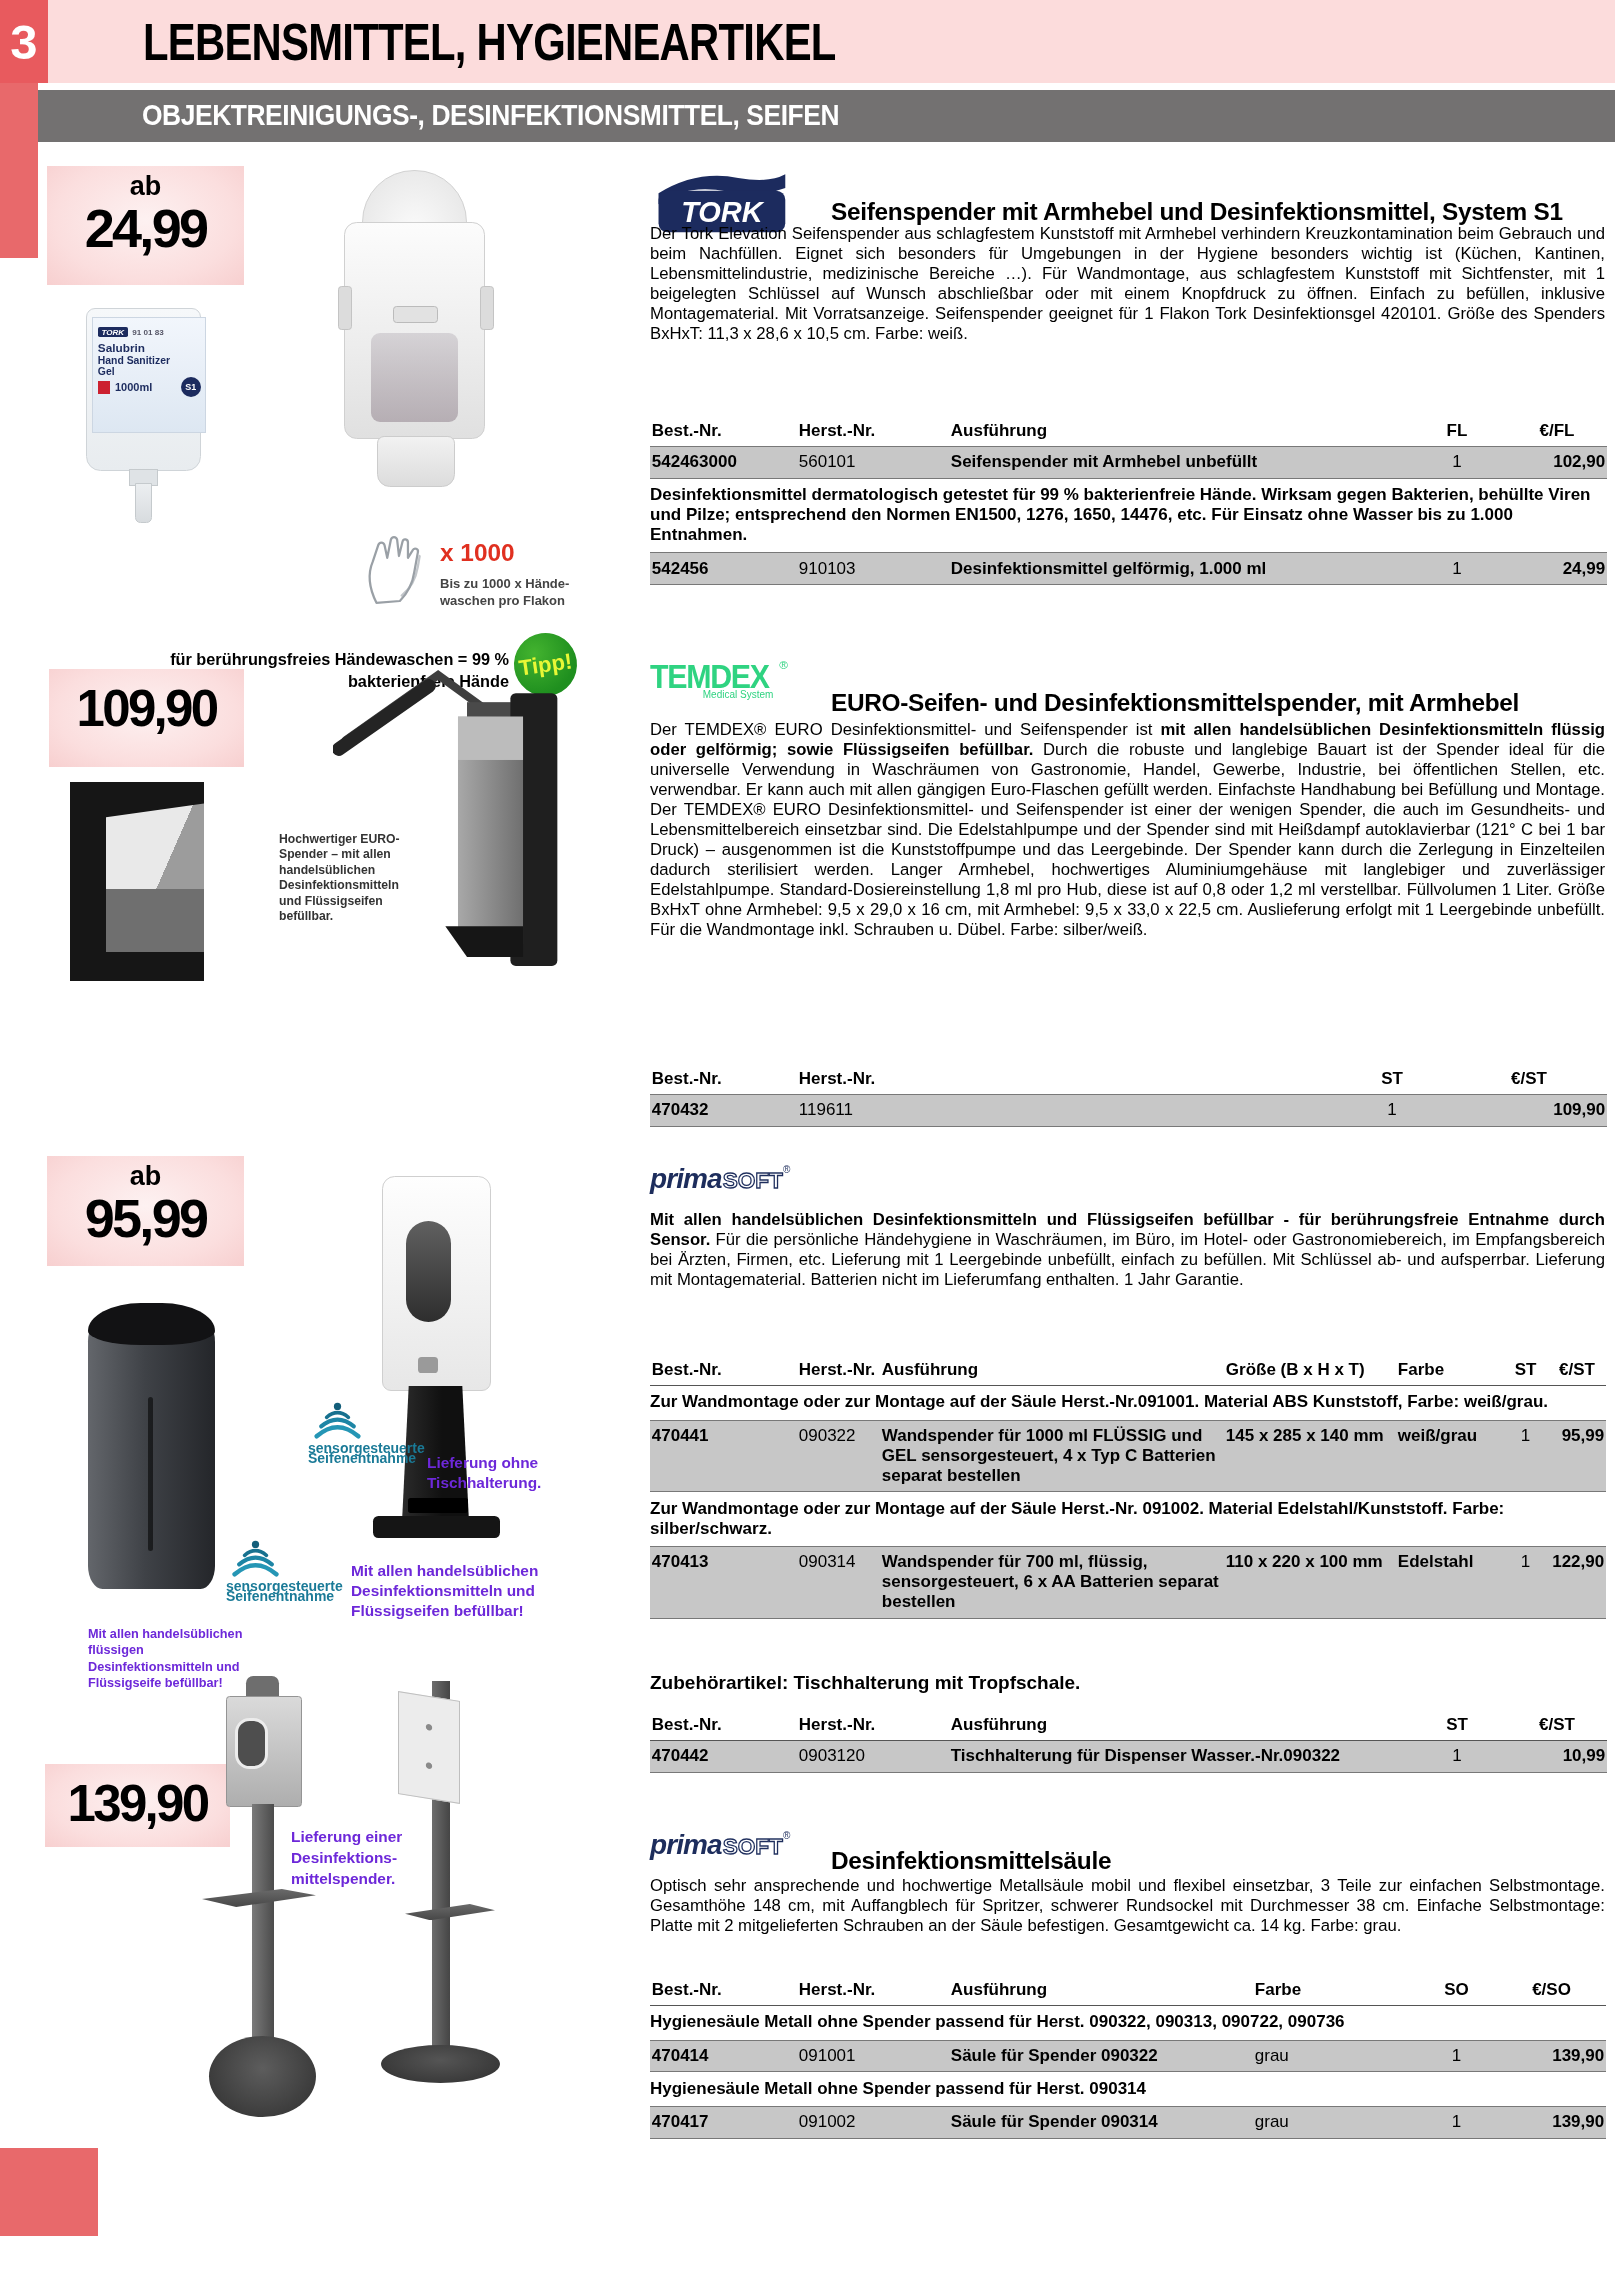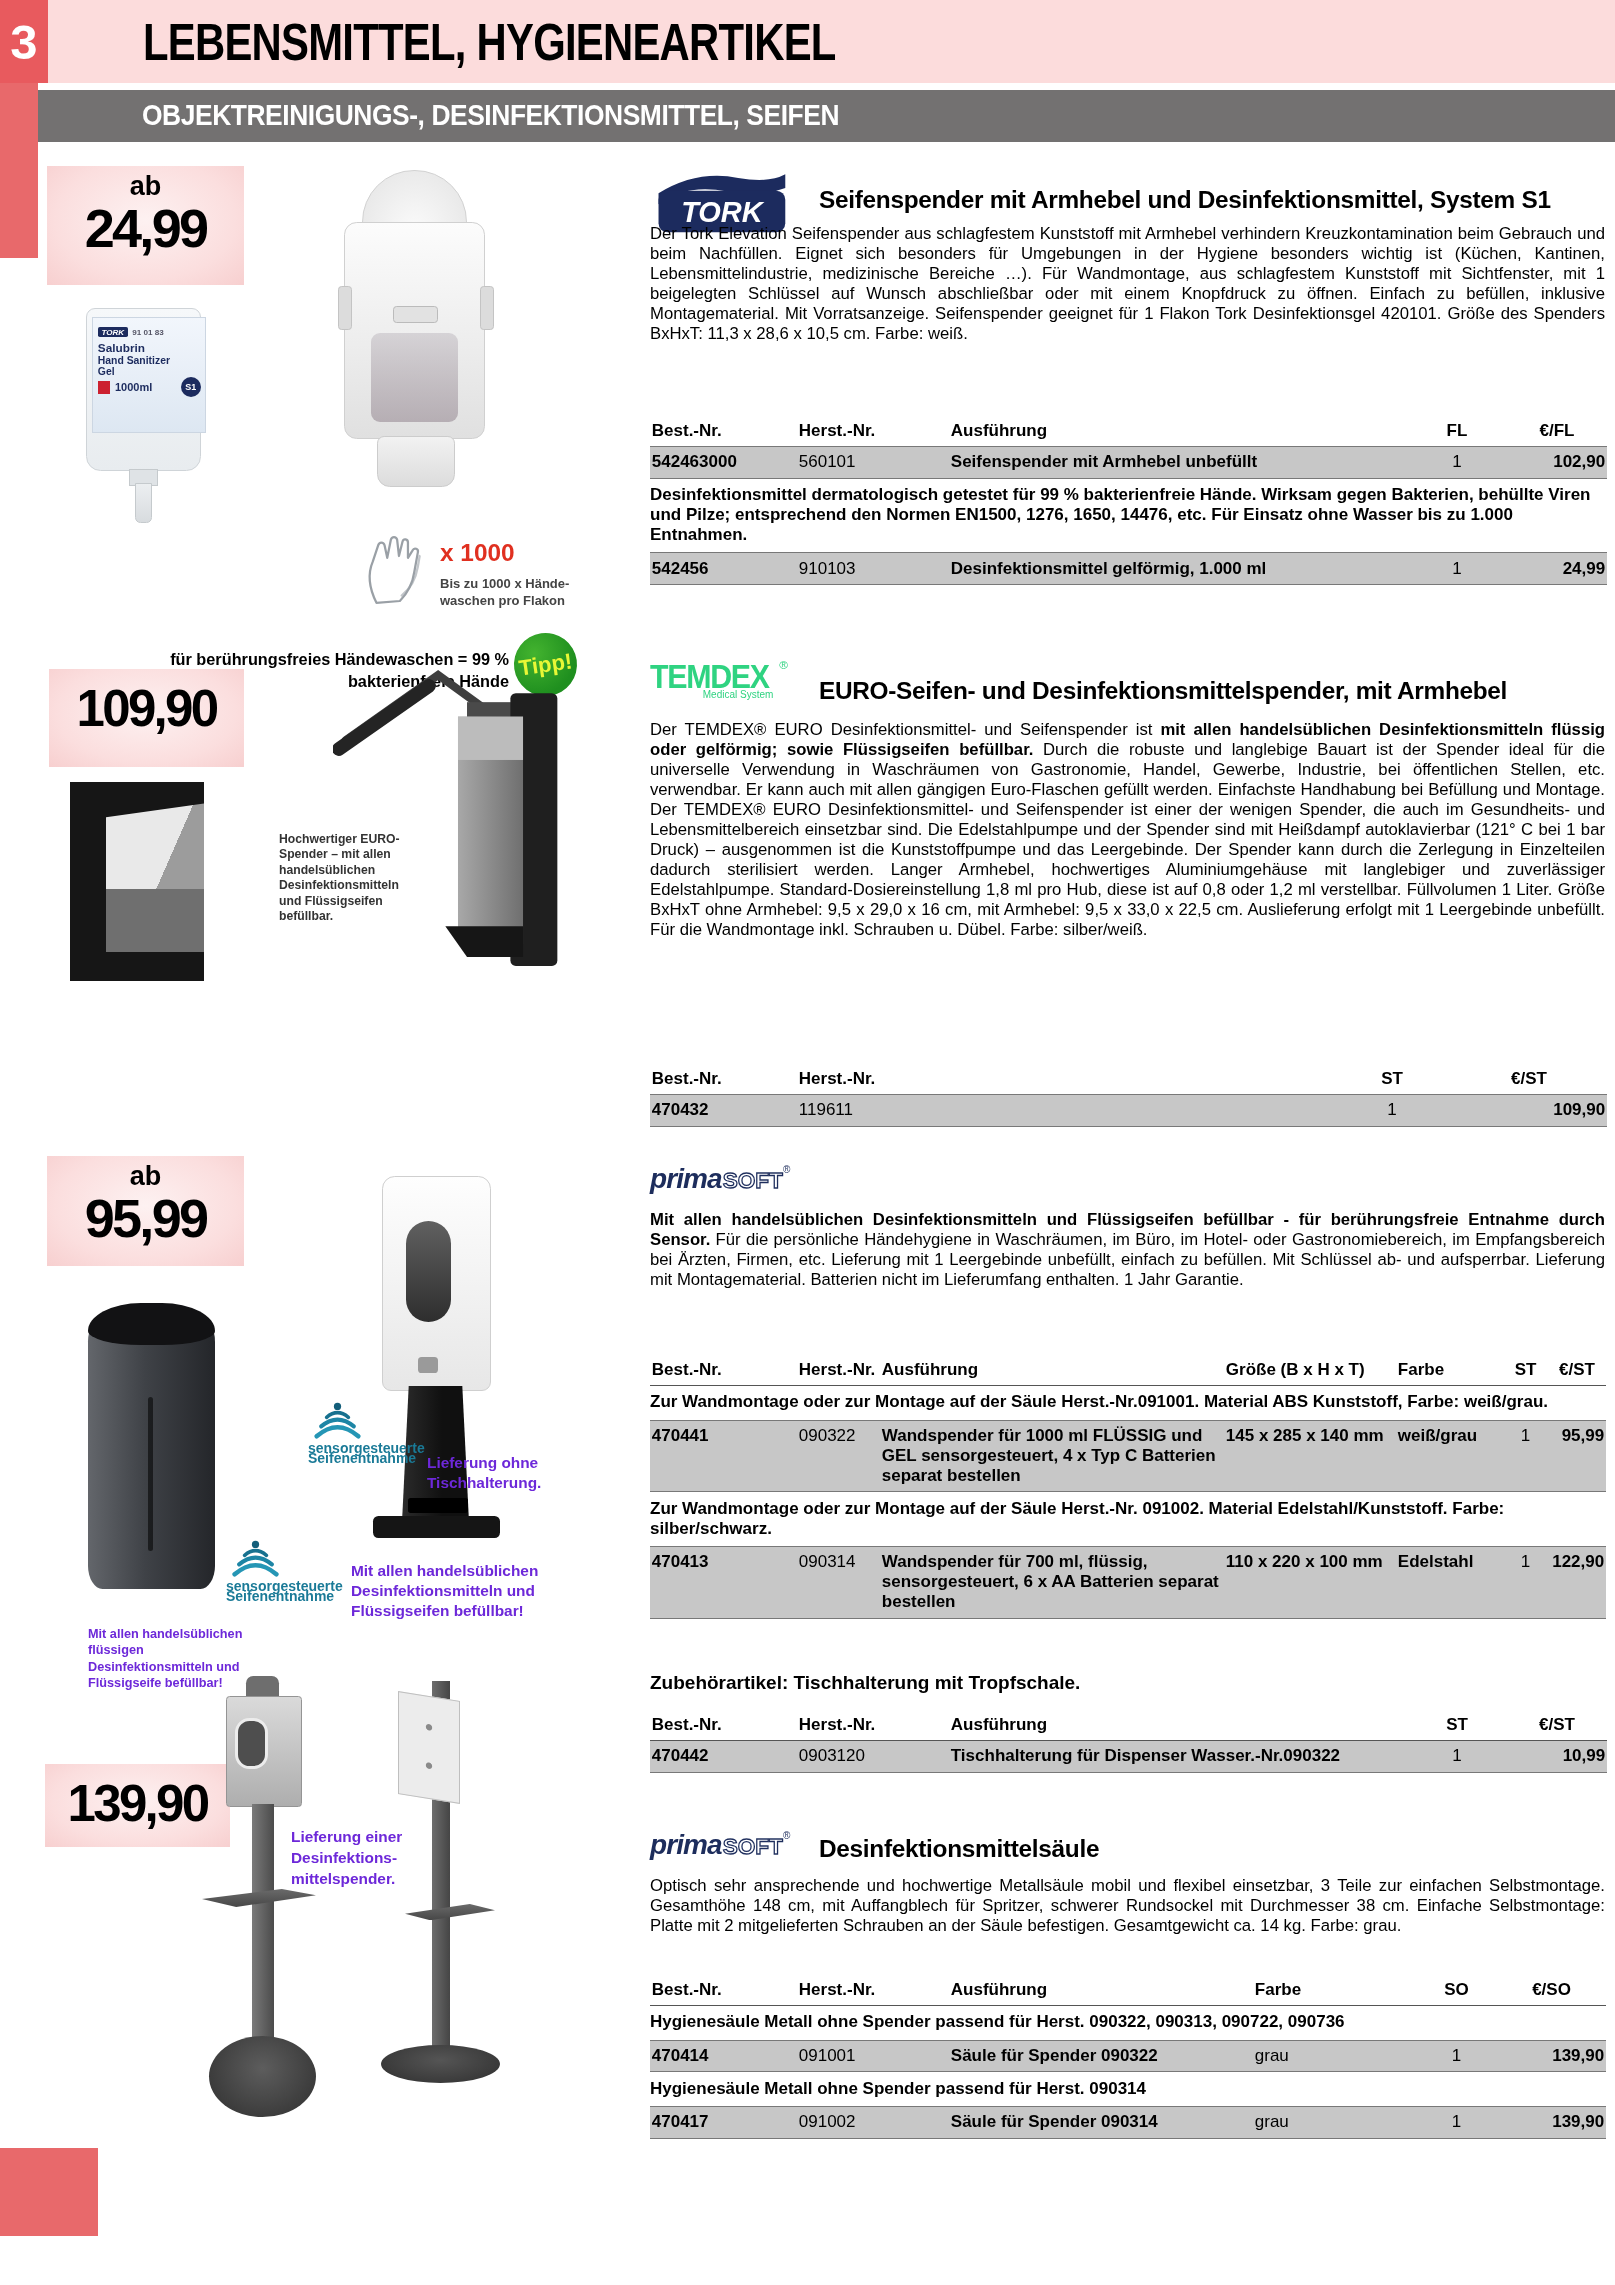--- a/index.html
+++ b/index.html
@@ -10,21 +10,21 @@
   .band-pink{position:absolute;left:0;top:0;width:1616px;height:83px;background:#fcdcdc;}
   .page-num{position:absolute;left:0;top:0;width:48px;height:83px;background:#e85a5e;color:#fff;
             font-size:49px;font-weight:bold;display:flex;align-items:center;justify-content:center;}
   .red-strip{position:absolute;left:0;top:83px;width:38px;height:175px;background:#e8696b;}
   .page-title{position:absolute;left:143px;top:12.7px;margin:0;font-size:51px;font-weight:bold;
               letter-spacing:-0.9px;transform:scaleX(.82);transform-origin:left center;white-space:nowrap;}
   .band-gray{position:absolute;left:38px;top:90px;width:1578px;height:52px;background:#737171;}
   .subtitle{position:absolute;left:104px;top:8.1px;color:#fff;font-size:30px;font-weight:bold;
             letter-spacing:-0.5px;transform:scaleX(.88);transform-origin:left center;white-space:nowrap;}
   
-  .ptitle{position:absolute;margin:0;font-size:24.4px;font-weight:bold;letter-spacing:-0.3px;white-space:nowrap;}
+  .ptitle{position:absolute;margin:12px;font-size:24.4px;font-weight:bold;letter-spacing:-0.3px;white-space:nowrap;}
   .body{position:absolute;font-size:16.7px;line-height:20px;text-align:justify;}
   .boldcap{position:absolute;font-weight:bold;color:#6d28d9;}
   .smallcap{position:absolute;font-size:12.2px;line-height:15.4px;font-weight:bold;color:#333;}
   .sect-title{position:absolute;font-size:19px;font-weight:bold;}
   
   .pricebox{position:absolute;background:radial-gradient(ellipse at 50% 45%,#fdf1f1 0%,#fbdede 65%,#f7cfcf 100%);
             text-align:center;}
   .pricebox .ab{font-size:27px;font-weight:bold;line-height:1;padding-top:7.2px;}
   .pricebox .price{font-size:54px;font-weight:bold;letter-spacing:-2.7px;line-height:1.05;}
   .pricebox.noprefix .price{padding-top:12.7px;font-size:51px;}

